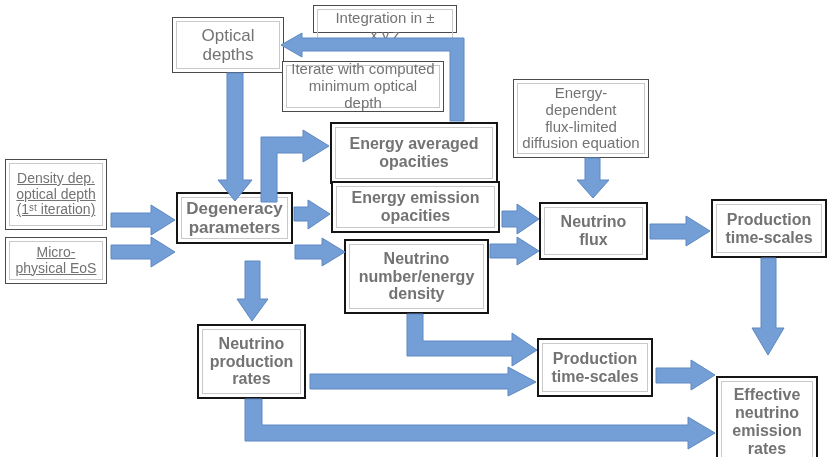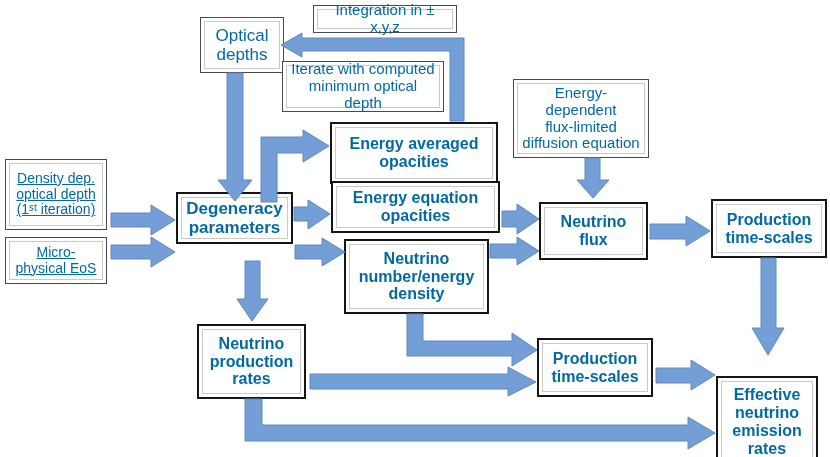--- a/index.html
+++ b/index.html
@@ -25,40 +25,40 @@
   .inner {
     flex: 1;
     margin: 3px;
     border: 1px solid #c9c9c9;
     display: flex;
     align-items: center;
     justify-content: center;
     text-align: center;
     white-space: pre-line;
     line-height: 1.12;
-    color: #0369a1;
-    padding: 1px 2px;
+    color: #737373;
+    padding: 17px 2px;
   }
   .fs17 { font-size: 17px; }
   .fs16 { font-size: 16px; }
   .fs15 { font-size: 15px; }
   .fs14 { font-size: 14px; text-decoration: underline; }
   svg.arrows {
     position: absolute;
     left: 0; top: 0;
     z-index: 2;
     pointer-events: none;
   }
 </style>
 </head>
 <body>
 
 <div class="canvas">
 
-  <div class="box" style="left:200px;top:17px;width:84px;height:56px">
+  <div class="box" style="left:172px;top:17px;width:112px;height:56px">
     <div class="inner fs17">Optical
 depths</div>
   </div>
 
   <div class="box" style="left:313px;top:5px;width:144px;height:28px">
     <div class="inner fs15">Integration in ± x,y,z</div>
   </div>
 
   <div class="box" style="left:282px;top:61px;width:162px;height:51px">
     <div class="inner fs15">Iterate with computed
@@ -81,21 +81,21 @@
     <div class="inner fs14">Micro-
 physical EoS</div>
   </div>
 
   <div class="box bold" style="left:330px;top:122px;width:168px;height:62px">
     <div class="inner fs16">Energy averaged
 opacities</div>
   </div>
 
   <div class="box bold" style="left:331px;top:181px;width:169px;height:52px">
-    <div class="inner fs16">Energy equation
+    <div class="inner fs16">Energy emission
 opacities</div>
   </div>
 
   <div class="box bold" style="left:344px;top:239px;width:145px;height:75px">
     <div class="inner fs16">Neutrino
 number/energy
 density</div>
   </div>
 
   <div class="box bold" style="left:176px;top:192px;width:117px;height:52px">

